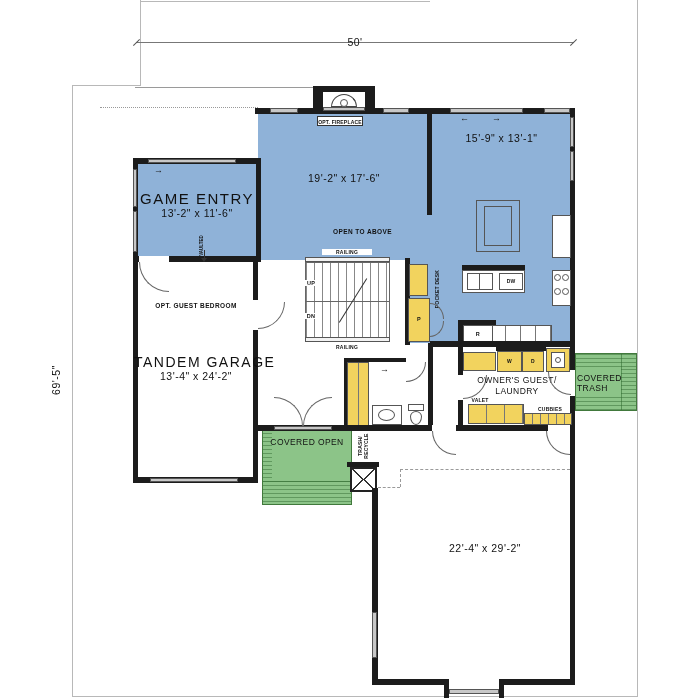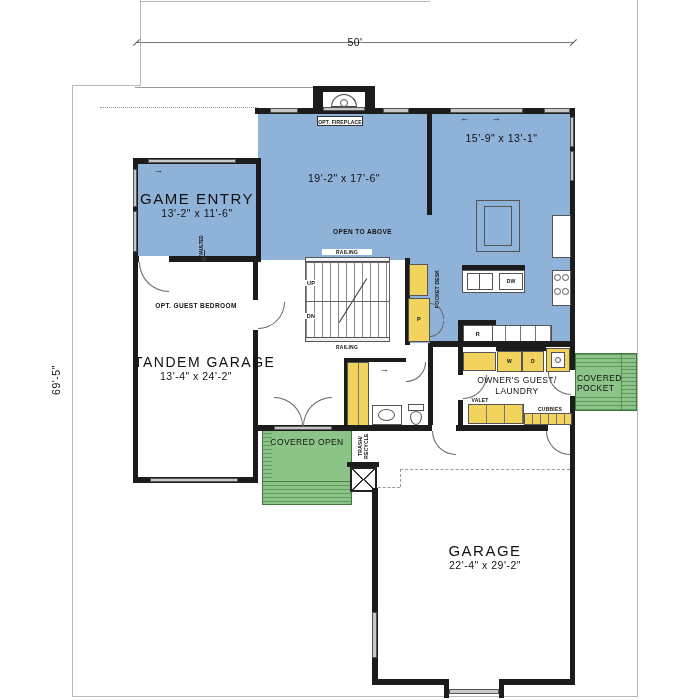--- a/index.html
+++ b/index.html
@@ -69,21 +69,21 @@
   <div class="abs fill-blue" style="left:408px;top:258px;width:22px;height:85px"></div>
 
   <div class="abs fill-green" style="left:575px;top:353px;width:62px;height:58px">
     <div class="abs stripes-h" style="left:0;top:0;width:60px;height:15px"></div>
     <div class="abs stripes-h" style="left:0;top:43px;width:60px;height:13px"></div>
     <div class="abs stripes-h" style="left:45px;top:15px;width:15px;height:28px"></div>
     <div class="abs gline" style="left:45px;top:0;width:1px;height:56px"></div>
   </div>
   <div class="abs t med" style="left:577px;top:373px;width:46px;text-align:left">
     <div>COVERED</div>
-    <div>POCKET</div>
+    <div>TRASH</div>
   </div>
 
   <div class="abs fill-green" style="left:262px;top:428px;width:90px;height:77px">
     <div class="abs stripes-h" style="left:0;top:0;width:9px;height:75px"></div>
     <div class="abs stripes-h" style="left:9px;top:52px;width:79px;height:23px"></div>
     <div class="abs gline" style="left:0;top:52px;width:88px;height:1px"></div>
   </div>
   <div class="abs t med" style="left:264px;top:437px;width:86px">COVERED OPEN</div>
 
   <div class="abs stairs" style="left:305px;top:262px;width:85px;height:80px"></div>
@@ -236,21 +236,20 @@
     <div class="sz">19'-2" x 17'-6"</div>
   </div>
   <div class="abs t" style="left:430px;top:132px;width:143px">
     <div class="sz">15'-9" x 13'-1"</div>
   </div>
   <div class="abs t" style="left:134px;top:354px;width:124px">
     <div class="rm" style="font-size:14px">TANDEM GARAGE</div>
     <div class="sz">13'-4" x 24'-2"</div>
   </div>
   <div class="abs t" style="left:420px;top:542px;width:130px">
-    <div class="rm">GARAGE</div>
     <div class="sz">22'-4" x 29'-2"</div>
   </div>
   <div class="abs t lab" style="left:320px;top:228px;width:85px">OPEN TO ABOVE</div>
   <div class="abs t lab" style="left:146px;top:302px;width:100px">OPT. GUEST BEDROOM</div>
   <div class="abs t rot" style="left:186px;top:243px;width:30px;font-size:4.5px;font-weight:bold">VAULTED</div>
   <div class="abs" style="left:204px;top:250px;width:1px;height:9px;background:#333"></div>
   <div class="abs" style="left:201px;top:258px;width:0;height:0;border-left:3px solid transparent;border-right:3px solid transparent;border-top:4px solid #333"></div>
 
 </div>
 

